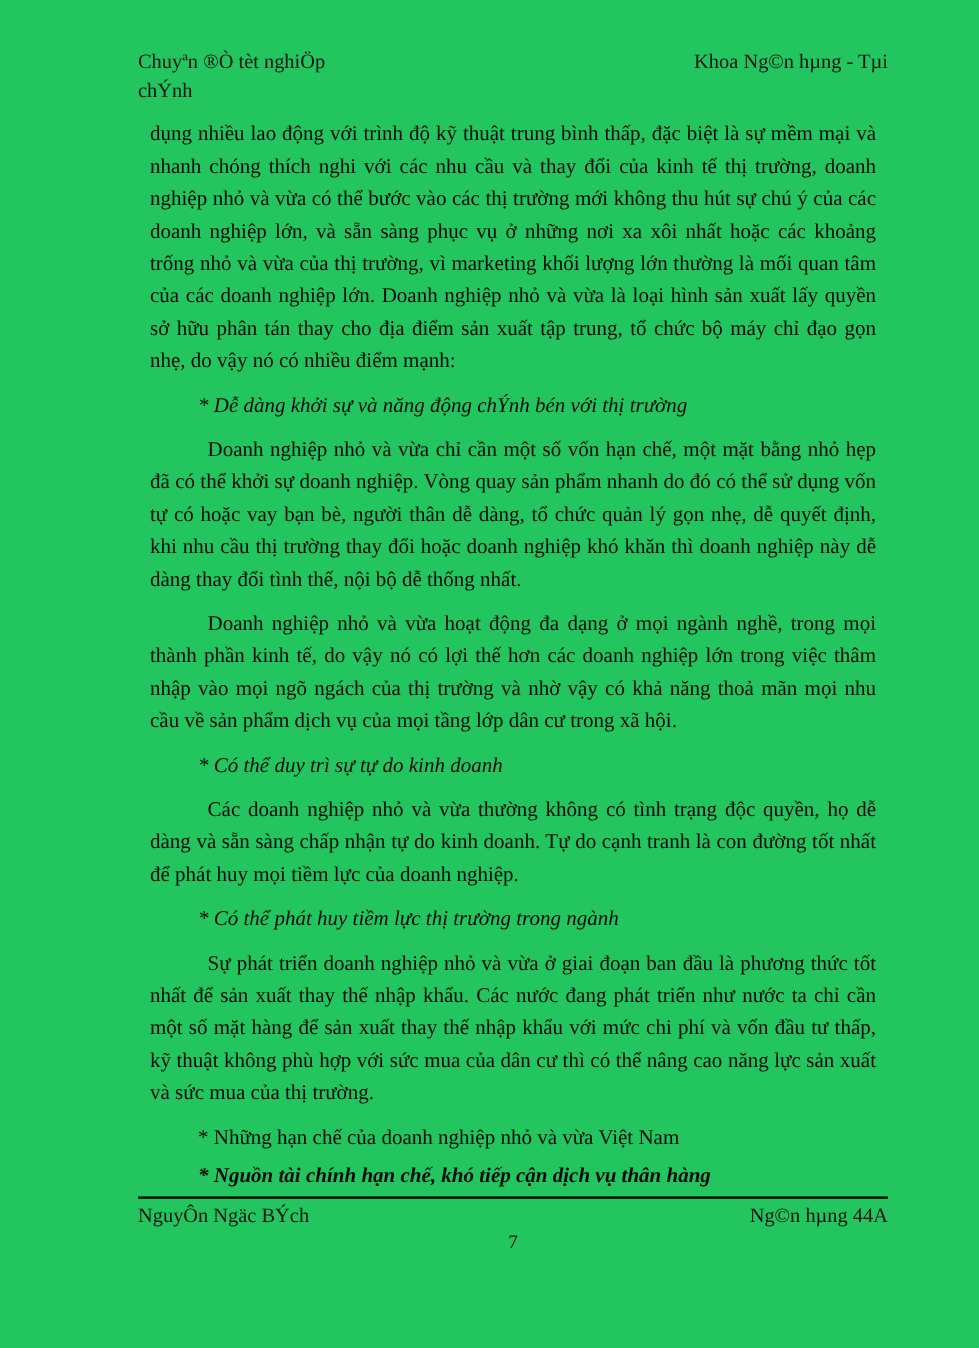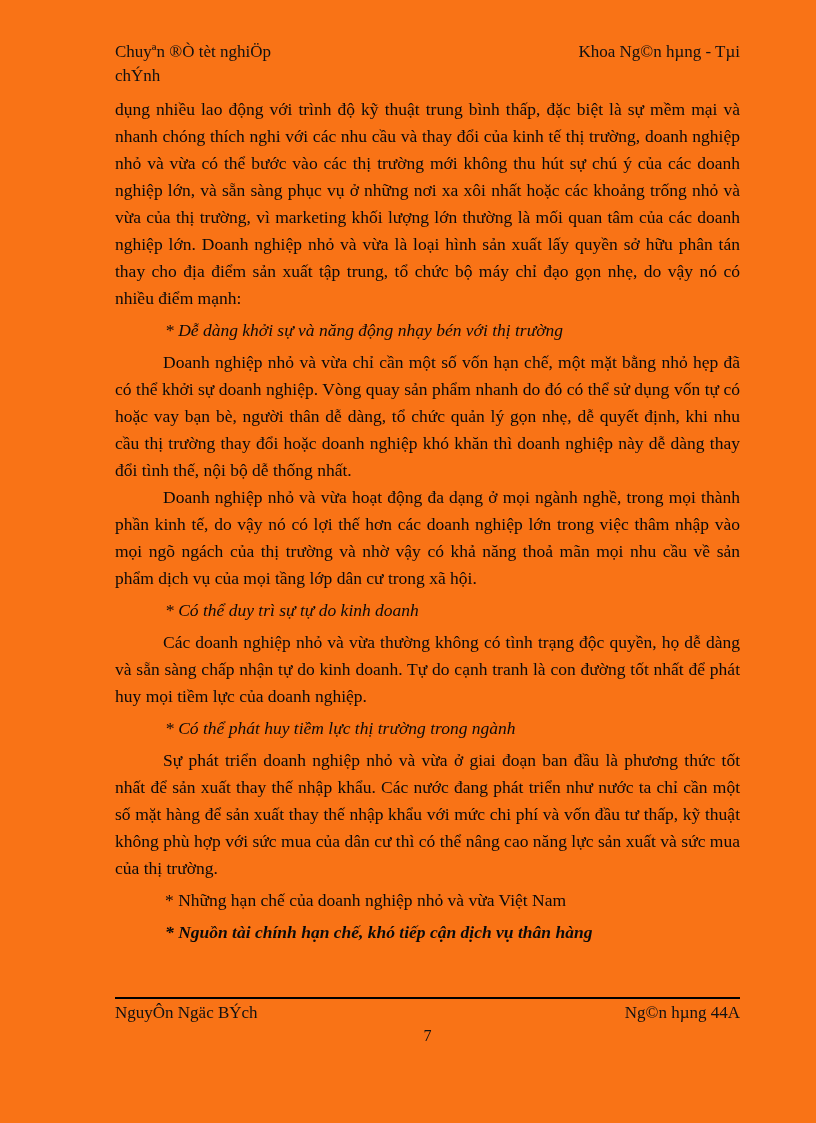--- a/index.html
+++ b/index.html
@@ -7,21 +7,21 @@
   body {
     width: 816px;
     height: 1123px;
     font-family: "Liberation Serif", "DejaVu Serif", serif;
     color: #000;
   }
   .page {
     position: relative;
     width: 816px;
     height: 1123px;
-    background: #f97316;
+    background: #22c55e;
     padding: 40px 76px 0 115px;
     overflow: hidden;
   }
   
   .header {
     font-size: 17px;
     line-height: 24px;
     color: #111;
   }
   .header-line1 {
@@ -31,21 +31,21 @@
   
   .content {
     margin-top: 8px;
     font-size: 17.5px;
     line-height: 27px;
     text-align: justify;
     color: #0a0a0a;
   }
   .para {
     text-indent: 48px;
-    margin: 0;
+    margin: 10px;
   }
   .para.first {
     text-indent: 0;
   }
   .subhead {
     text-indent: 50px;
     text-align: left;
     font-style: italic;
     margin: 5px 0;
   }
@@ -87,21 +87,21 @@
   <div class="header">
     <div class="header-line1">
       <span>Chuyªn ®Ò tèt nghiÖp</span>
       <span>Khoa Ng©n hµng - Tµi</span>
     </div>
     <div class="header-line2">chÝnh</div>
   </div>
 
   <div class="content">
     <p class="para first">dụng nhiều lao động với trình độ kỹ thuật trung bình thấp, đặc biệt là sự mềm mại và nhanh chóng thích nghi với các nhu cầu và thay đổi của kinh tế thị trường, doanh nghiệp nhỏ và vừa có thể bước vào các thị trường mới không thu hút sự chú ý của các doanh nghiệp lớn, và sẵn sàng phục vụ ở những nơi xa xôi nhất hoặc các khoảng trống nhỏ và vừa của thị trường, vì marketing khối lượng lớn thường là mối quan tâm của các doanh nghiệp lớn. Doanh nghiệp nhỏ và vừa là loại hình sản xuất lấy quyền sở hữu phân tán thay cho địa điểm sản xuất tập trung, tổ chức bộ máy chỉ đạo gọn nhẹ, do vậy nó có nhiều điểm mạnh:</p>
-    <p class="subhead">* Dễ dàng khởi sự và năng động nhạy bén với thị trường</p>
+    <p class="subhead">* Dễ dàng khởi sự và năng động chÝnh bén với thị trường</p>
     <p class="para">Doanh nghiệp nhỏ và vừa chỉ cần một số vốn hạn chế, một mặt bằng nhỏ hẹp đã có thể khởi sự doanh nghiệp. Vòng quay sản phẩm nhanh do đó có thể sử dụng vốn tự có hoặc vay bạn bè, người thân dễ dàng, tổ chức quản lý gọn nhẹ, dễ quyết định, khi nhu cầu thị trường thay đổi hoặc doanh nghiệp khó khăn thì doanh nghiệp này dễ dàng thay đổi tình thế, nội bộ dễ thống nhất.</p>
     <p class="para">Doanh nghiệp nhỏ và vừa hoạt động đa dạng ở mọi ngành nghề, trong mọi thành phần kinh tế, do vậy nó có lợi thế hơn các doanh nghiệp lớn trong việc thâm nhập vào mọi ngõ ngách của thị trường và nhờ vậy có khả năng thoả mãn mọi nhu cầu về sản phẩm dịch vụ của mọi tầng lớp dân cư trong xã hội.</p>
     <p class="subhead">* Có thể duy trì sự tự do kinh doanh</p>
     <p class="para">Các doanh nghiệp nhỏ và vừa thường không có tình trạng độc quyền, họ dễ dàng và sẵn sàng chấp nhận tự do kinh doanh. Tự do cạnh tranh là con đường tốt nhất để phát huy mọi tiềm lực của doanh nghiệp.</p>
     <p class="subhead">* Có thể phát huy tiềm lực thị trường trong ngành</p>
     <p class="para">Sự phát triển doanh nghiệp nhỏ và vừa ở giai đoạn ban đầu là phương thức tốt nhất để sản xuất thay thế nhập khẩu. Các nước đang phát triển như nước ta chỉ cần một số mặt hàng để sản xuất thay thế nhập khẩu với mức chi phí và vốn đầu tư thấp, kỹ thuật không phù hợp với sức mua của dân cư thì có thể nâng cao năng lực sản xuất và sức mua của thị trường.</p>
     <p class="subhead bold">* Những hạn chế của doanh nghiệp nhỏ và vừa Việt Nam</p>
     <p class="subhead bold-italic">* Nguồn tài chính hạn chế, khó tiếp cận dịch vụ thân hàng</p>
   </div>
 

